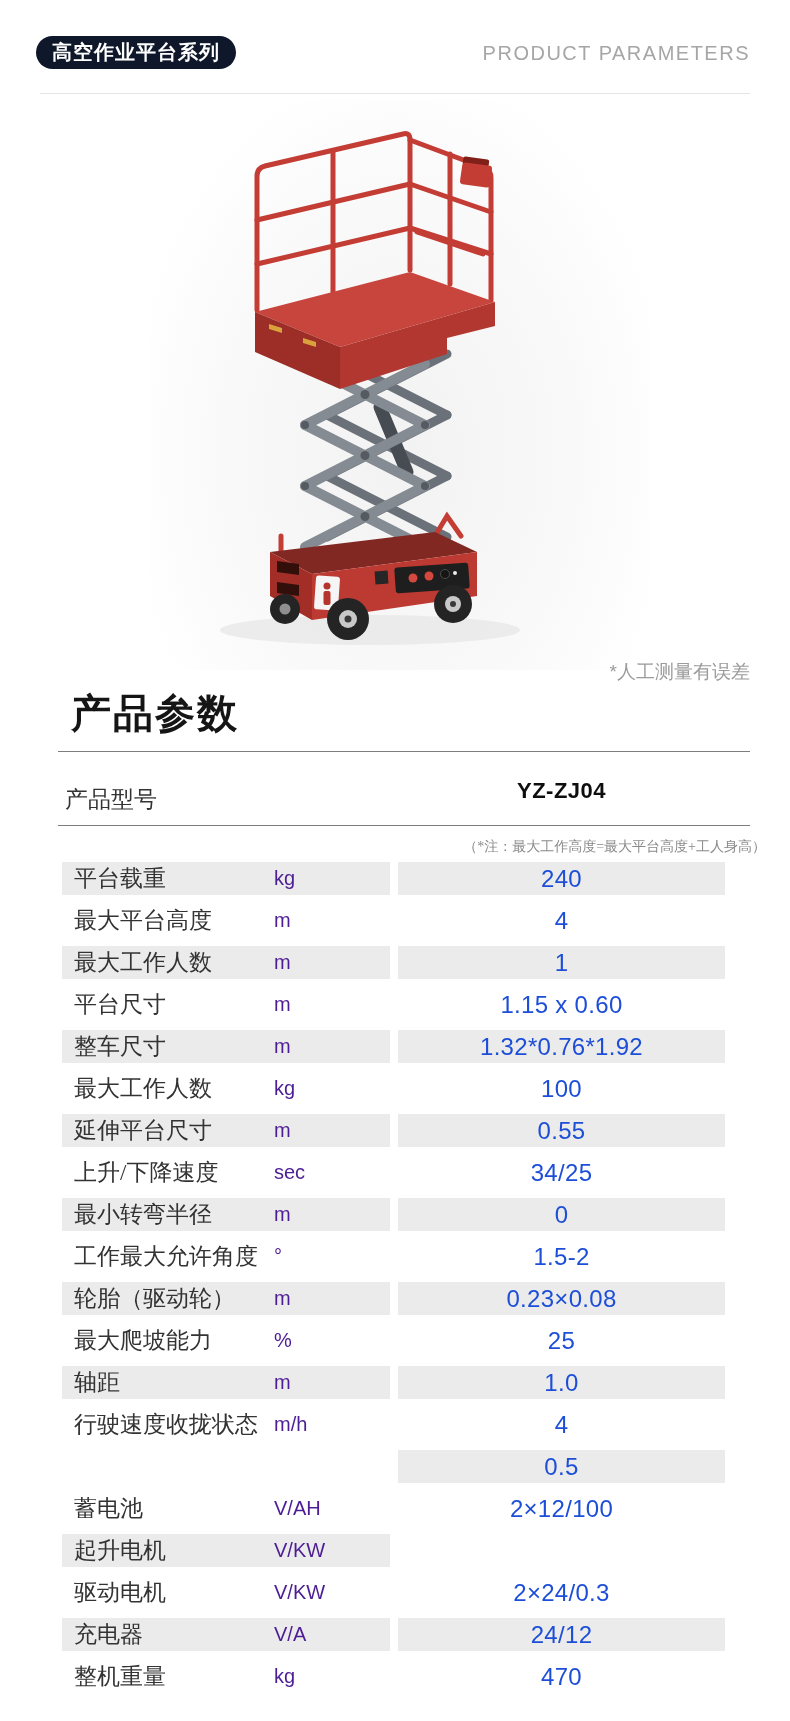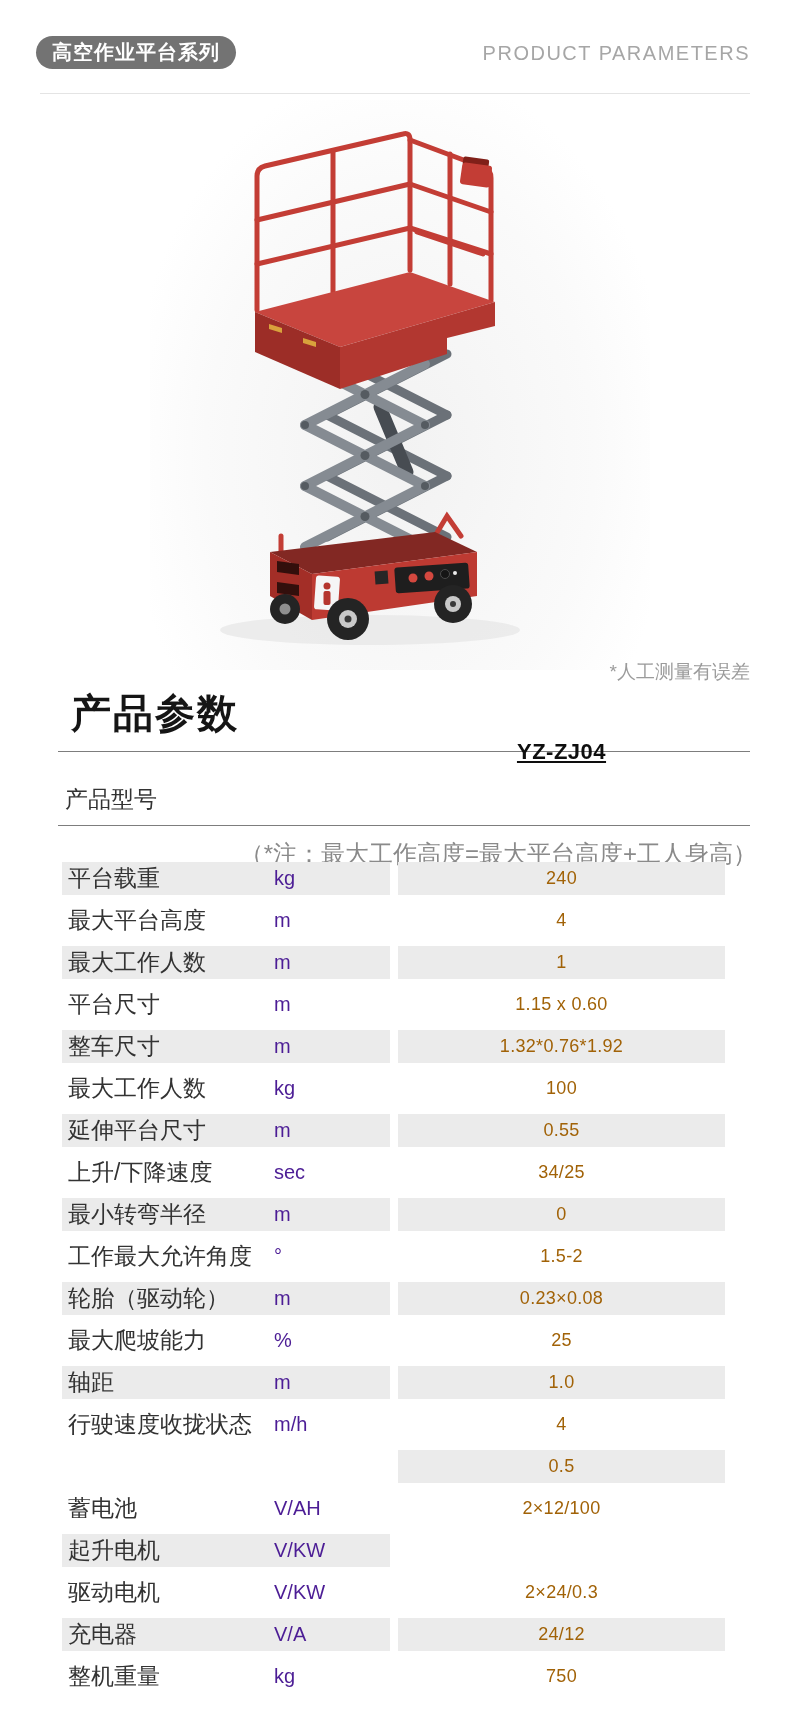--- a/index.html
+++ b/index.html
@@ -3,54 +3,54 @@
 <meta charset="utf-8">
 <style>
   html,body{margin:0;padding:0;background:#fff;}
   .page{
     position:relative;width:790px;height:1721px;background:#ffffff;overflow:hidden;
     font-family:"Liberation Sans","DejaVu Sans",sans-serif;color:#333;
   }
   
   .series-badge{
     position:absolute;left:36px;top:36px;height:33px;line-height:33px;
-    padding:0 16px;border-radius:17px;background:#737373;color:#fff;
+    padding:0 16px;border-radius:17px;background:#0f172a;color:#fff;
     font-size:20px;font-weight:bold;letter-spacing:1px;
   }
   .header-en{
     position:absolute;right:40px;top:42px;font-size:20px;color:#a6a6a6;letter-spacing:1.5px;
   }
   .divider-top{position:absolute;left:40px;top:93px;width:710px;height:1px;background:#e4e4e4;}
   
   .image-stage{
     position:absolute;left:150px;top:100px;width:500px;height:570px;
     background:radial-gradient(ellipse at 50% 62%, #f2f2f2 0%, #fafafa 55%, #ffffff 78%);
   }
   .machine-svg{position:absolute;left:35px;top:12px;}
   
   .section-title{
     position:absolute;left:56px;top:686px;font-size:40px;font-weight:bold;color:#151515;letter-spacing:2px;margin-left:15px;
   }
   .measure-note{position:absolute;right:40px;top:659px;font-size:19px;color:#9b9b9b;}
   .divider-mid{position:absolute;left:58px;top:751px;width:692px;height:1px;background:#7d7d7d;}
   
   .model-label{position:absolute;left:65px;top:784px;font-size:23px;color:#333;}
-  .model-value{position:absolute;left:398px;top:739px;width:327px;text-align:center;font-size:22px;font-weight:bold;color:#0e0e0e;letter-spacing:0.5px;text-decoration:underline;}
+  .model-value{position:absolute;left:398px;top:778px;width:327px;text-align:center;font-size:22px;font-weight:bold;color:#0e0e0e;letter-spacing:0.5px;}
   .divider-model{position:absolute;left:58px;top:825px;width:692px;height:1px;background:#7d7d7d;}
-  .table-note{position:absolute;right:33px;top:838px;font-size:24px;color:#8a8a8a;}
+  .table-note{position:absolute;right:24px;top:838px;font-size:14px;color:#8a8a8a;font-family:Liberation Serif, serif;}
   
   .spec-table{position:absolute;left:62px;top:862px;width:663px;}
   .spec-row{position:relative;height:33px;margin-bottom:9px;}
   .cell-label,.cell-value{position:absolute;top:0;height:33px;display:flex;align-items:center;}
   .cell-label{left:0;width:328px;}
   .cell-value{left:336px;width:327px;justify-content:center;}
   .spec-row.odd .cell-label,.spec-row.odd .cell-value{background:#ebebeb;}
-  .lbl{margin-left:6px;font-size:23px;color:#333;white-space:nowrap;}
+  .lbl{margin-left:12px;font-size:23px;color:#333;white-space:nowrap;font-family:Liberation Serif, serif;}
   .unit{position:absolute;left:212px;font-size:20px;color:#4c1d95;white-space:nowrap;}
-  .val{font-size:18px;color:#a16207;letter-spacing:0.3px;}
+  .val{font-size:24px;color:#1d4ed8;letter-spacing:0.3px;}
 </style>
 </head>
 <body>
 
 <div class="page">
 
   <div class="series-badge">高空作业平台系列</div>
   <div class="header-en">PRODUCT PARAMETERS</div>
   <div class="divider-top"></div>
 
@@ -317,18 +317,18 @@
         <div class="cell-value">
           <span class="val">24/12</span>
         </div>
       </div>
       <div class="spec-row even">
         <div class="cell-label">
           <span class="lbl">整机重量</span>
           <span class="unit">kg</span>
         </div>
         <div class="cell-value">
-          <span class="val">750</span>
+          <span class="val">470</span>
         </div>
       </div>
     </div>
 
 </div>
 
 </body></html>

